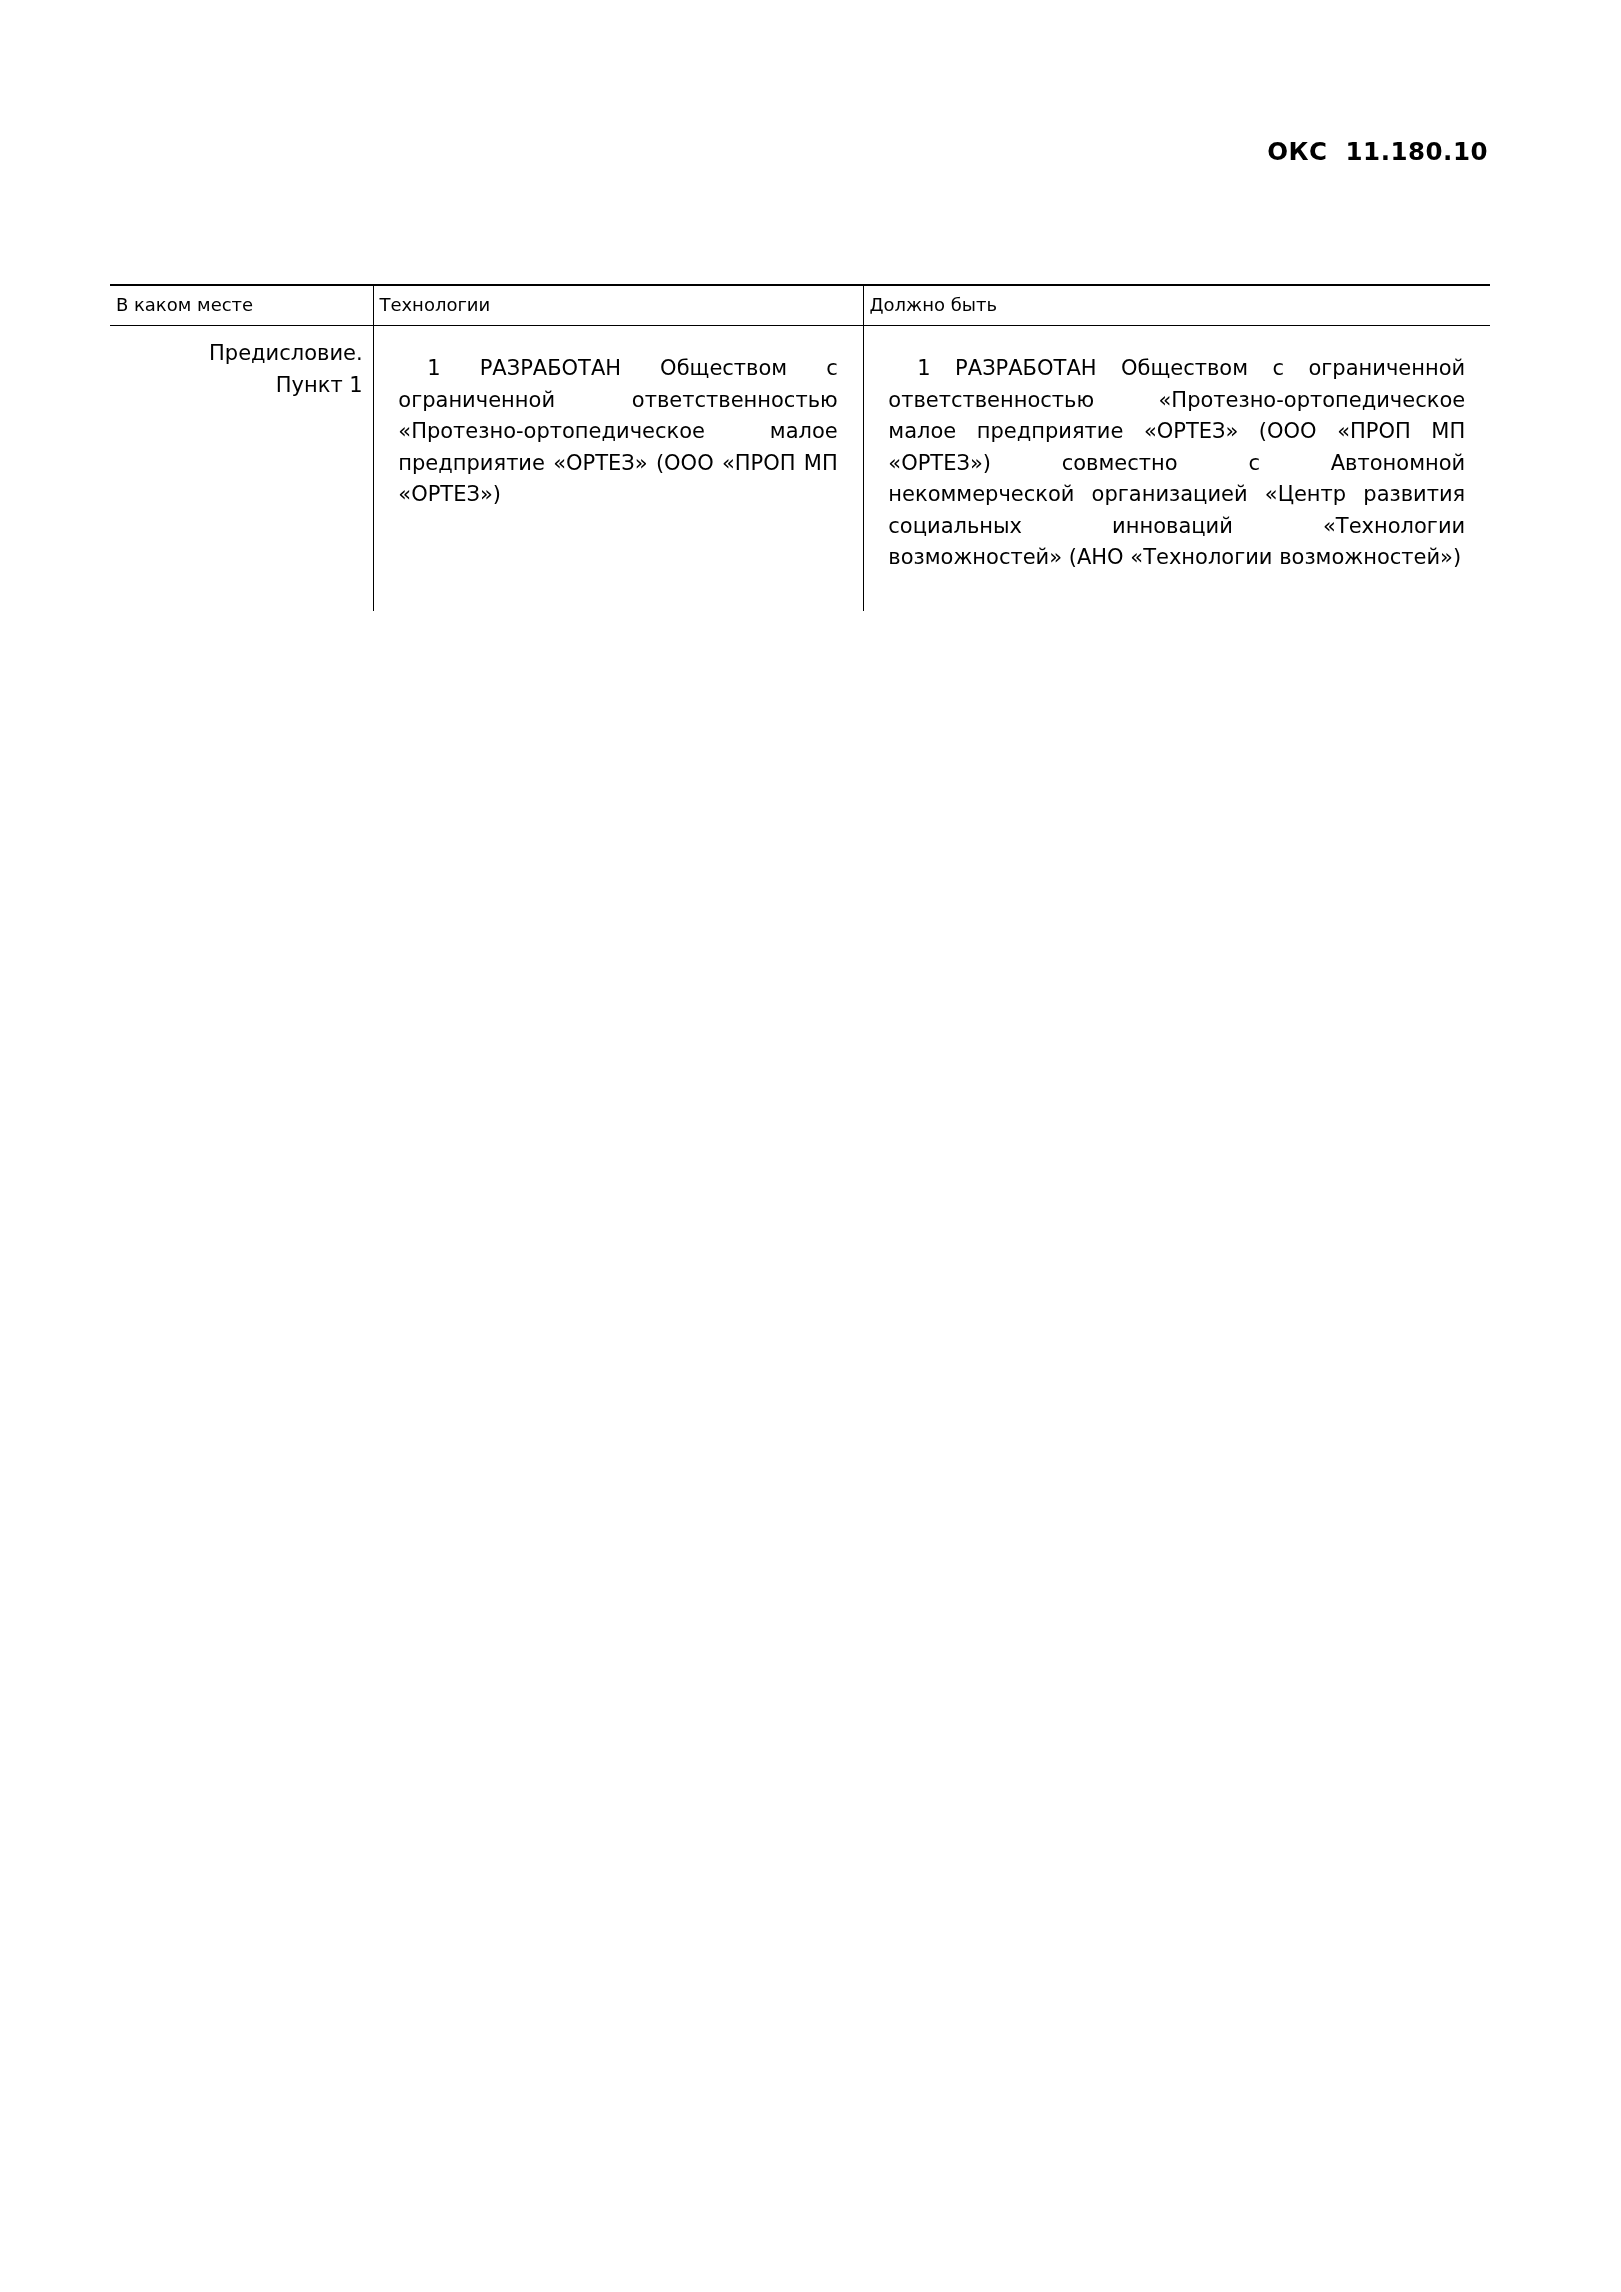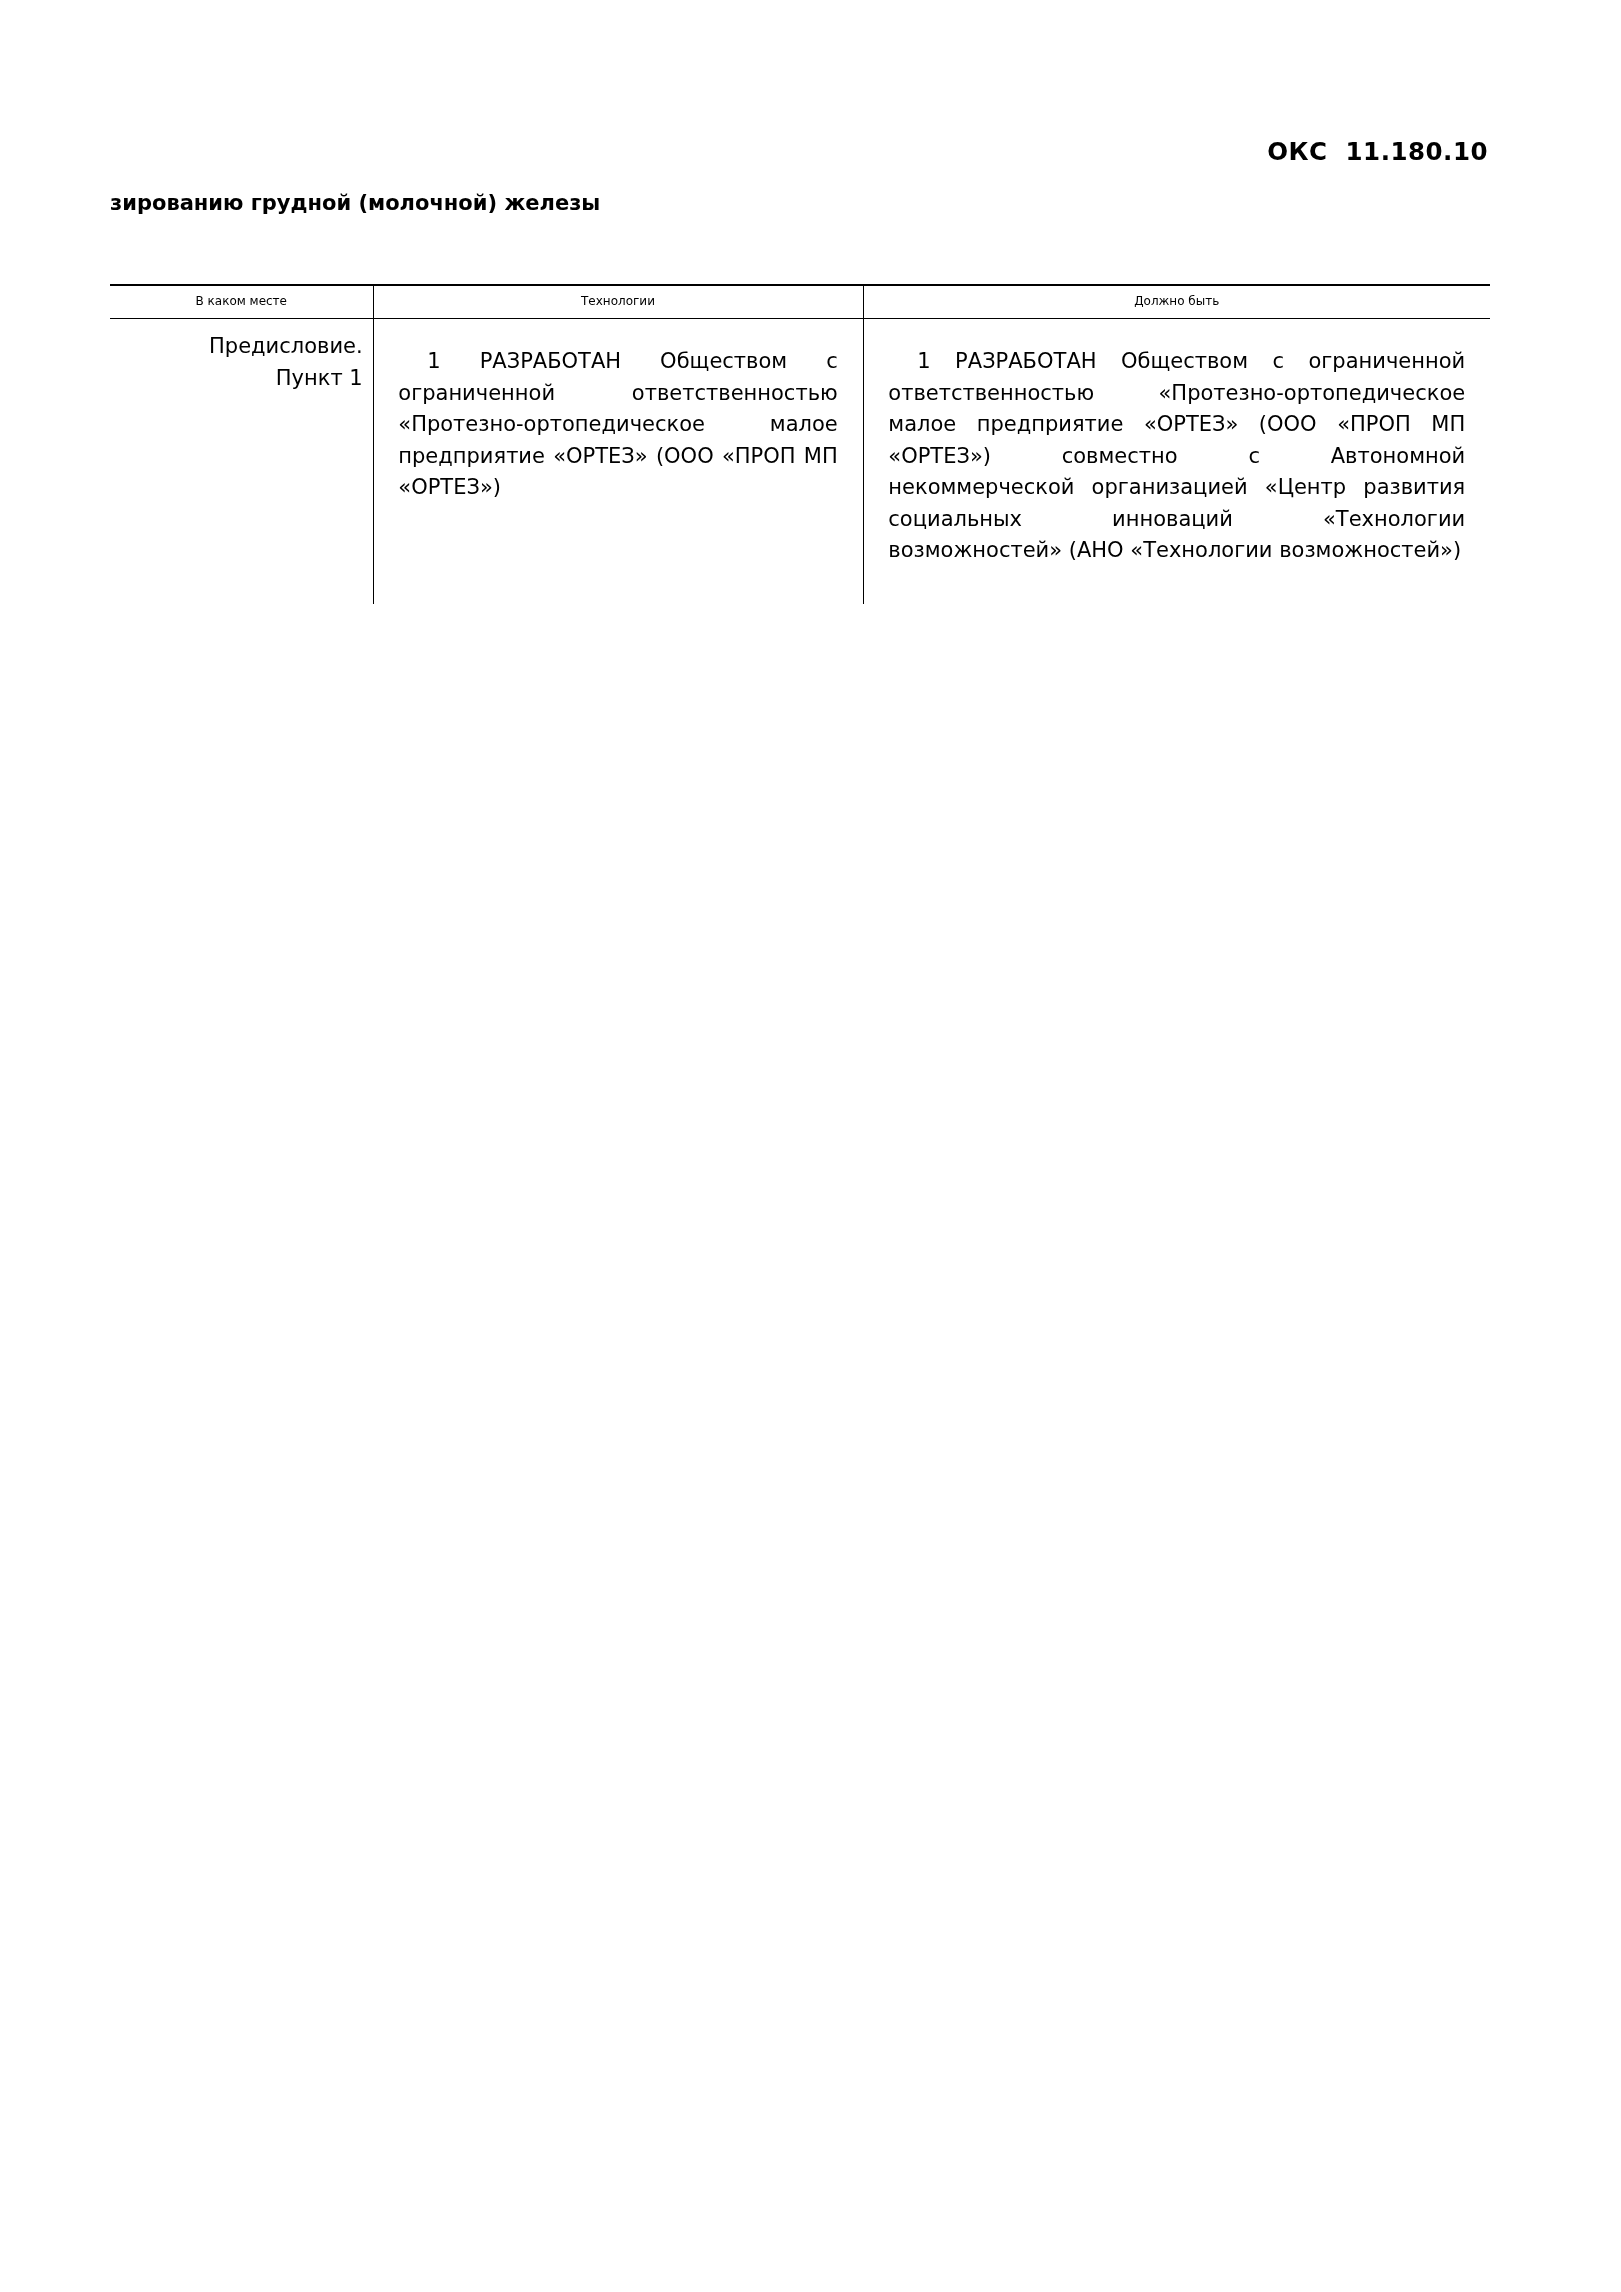--- a/index.html
+++ b/index.html
@@ -52,23 +52,23 @@
     left: 110px;
     top: 284px;
     width: 1380px;
     border-collapse: collapse;
   }
   .corr-table col.c1 { width: 263px; }
   .corr-table col.c2 { width: 490px; }
   .corr-table col.c3 { width: 627px; }
 
   .corr-table thead th {
-    font-size: 12px;
+    font-size: 18px;
     font-weight: normal;
-    text-align: center;
+    text-align: left;
     padding: 7.8px 5.9px 9.8px 5.9px;
     border-top: 2.2px solid #000;
     border-bottom: 1.2px solid #000;
     vertical-align: middle;
   }
   .corr-table thead th.sep {
     border-left: 1.2px solid #000;
   }
   .corr-table tbody td {
     font-size: 21px;
@@ -108,21 +108,20 @@
   }
 </style>
 </head>
 <body>
 
 <div class="page">
 
   <div class="oks">ОКС  11.180.10</div>
 
   <div class="doc-title">
-    <span class="line2">зированию грудной (молочной) железы</span>
   </div>
 
   <table class="corr-table">
     <colgroup>
       <col class="c1">
       <col class="c2">
       <col class="c3">
     </colgroup>
     <thead>
       <tr>

